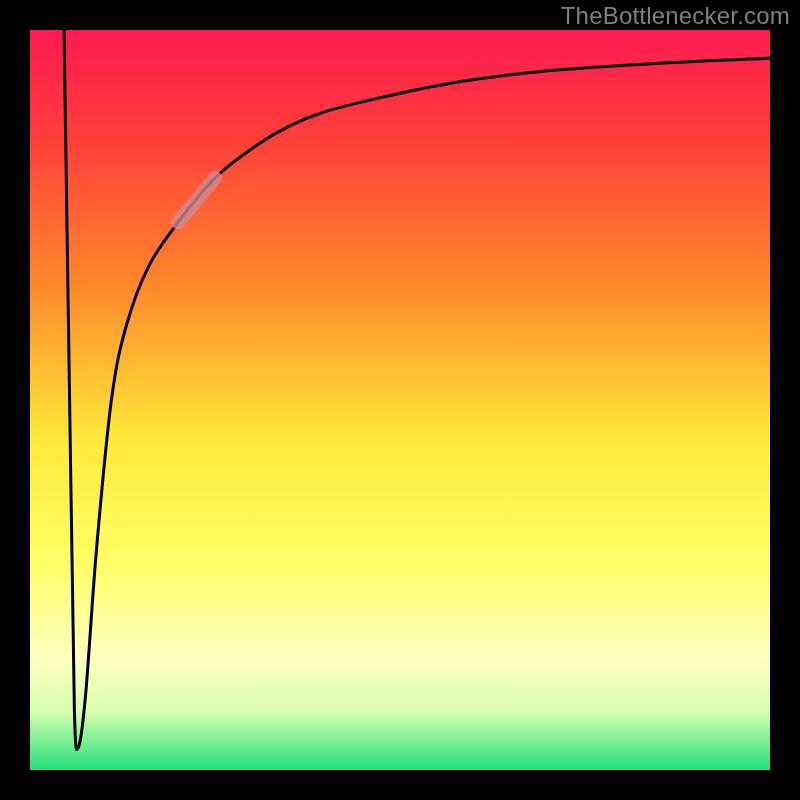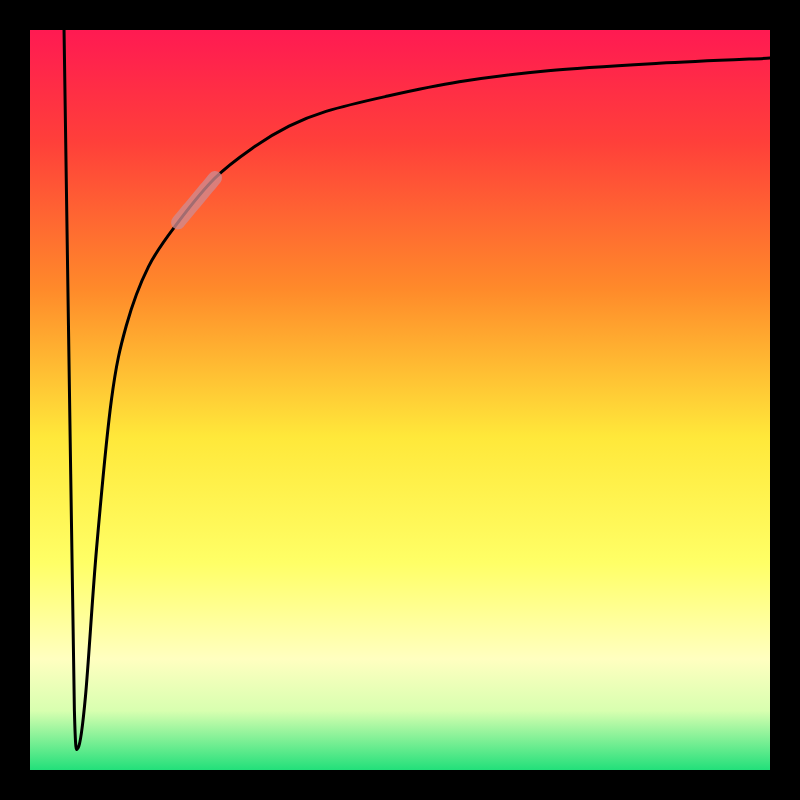--- a/index.html
+++ b/index.html
@@ -33,20 +33,21 @@
     width: 800px;
     height: 800px;
     display: block;
   }
 </style>
 </head>
 <body>
 
 <div class="stage">
 
+  <div class="watermark">TheBottlenecker.com</div>
 
   <svg class="chart" viewBox="0 0 800 800">
     <defs>
       <linearGradient id="bg-grad" x1="0" y1="0" x2="0" y2="1">
 
       <stop offset="0.0%" stop-color="#ff1a52"></stop>
           <stop offset="15.0%" stop-color="#ff3f3a"></stop>
           <stop offset="35.0%" stop-color="#ff8a2a"></stop>
           <stop offset="55.0%" stop-color="#ffe83a"></stop>
           <stop offset="72.0%" stop-color="#ffff66"></stop>

